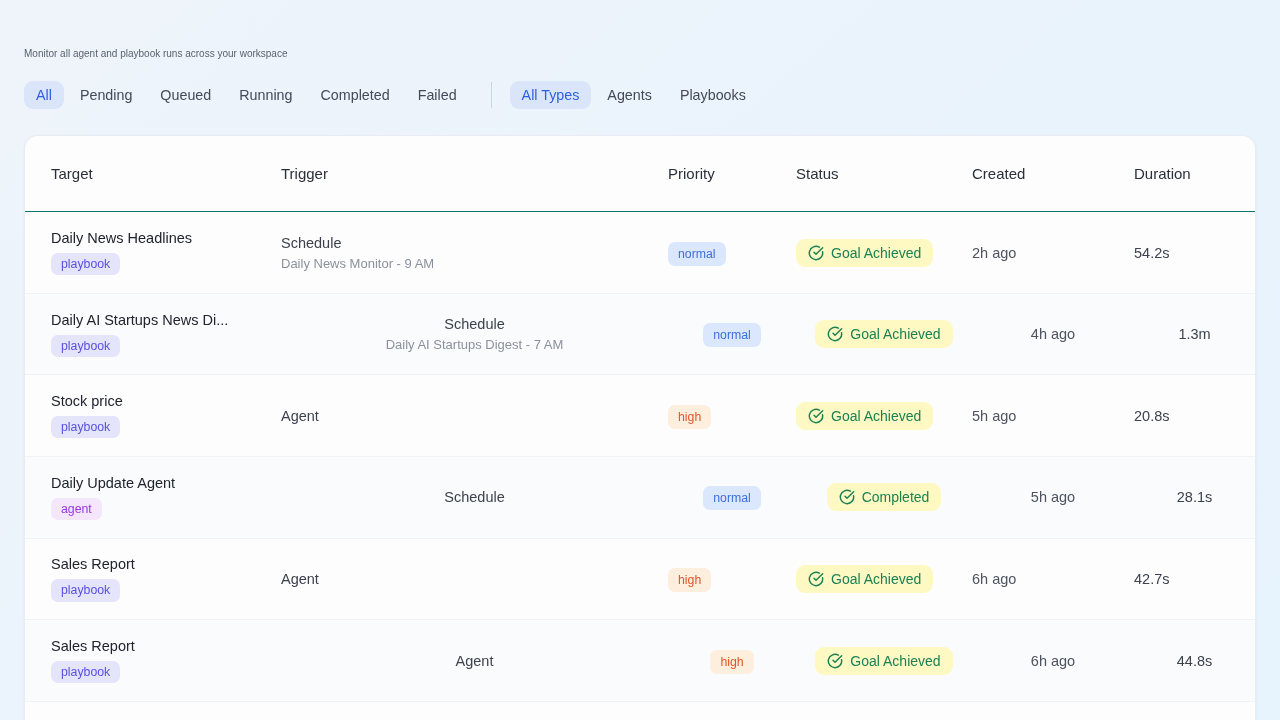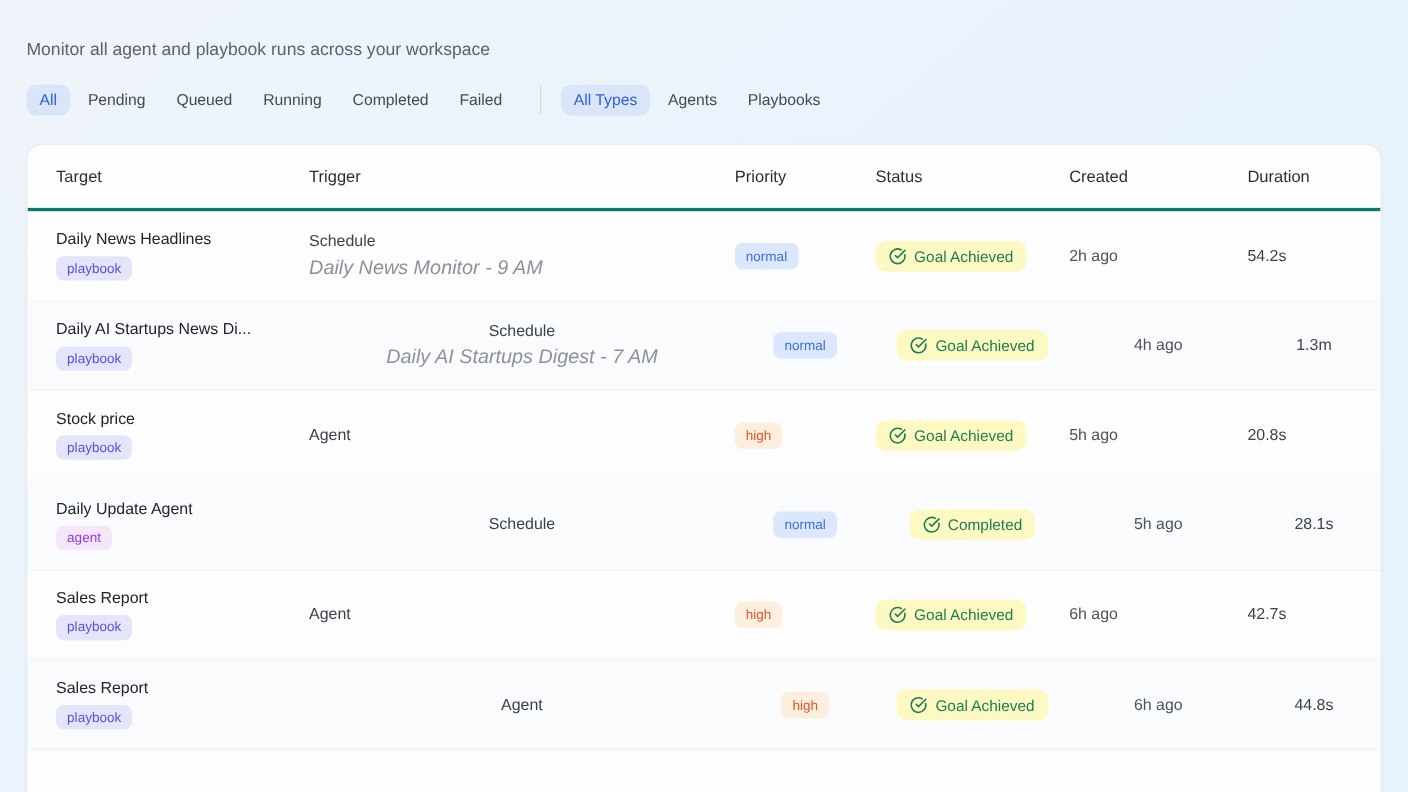--- a/index.html
+++ b/index.html
@@ -5,21 +5,21 @@
   * { margin:0; padding:0; box-sizing:border-box; }
   html,body { width:1280px; height:720px; overflow:hidden; }
   body {
     font-family:"Liberation Sans", sans-serif;
     background:linear-gradient(140deg,#eff4fa 0%, #eaf3fc 45%, #e7f3fd 100%);
     color:#20242e;
   }
   .page { padding:22px 24px 0 24px; height:100%; display:flex; flex-direction:column; }
 
   .page-title { font-size:24px; font-weight:700; color:#14171f; letter-spacing:.2px; }
-  .page-subtitle { margin-top:15px; font-size:16px; color:#5b626d; }
+  .page-subtitle { margin-top:26px; font-size:10px; color:#5b626d; }
 
   .filters { display:flex; align-items:center; margin-top:22px; gap:4px; }
   .pill {
     border:none; background:transparent; cursor:pointer;
     font-family:inherit; font-size:14.3px; color:#434956;
     padding:7px 12px; border-radius:9px; line-height:1;
   }
   .pill.active { background:#dbe5f9; color:#2c5fe2; }
   .filter-sep { width:1px; height:26px; background:#ccd5e2; margin:0 14px 0 18px; }
 
@@ -28,36 +28,36 @@
     background:#fdfdfe; border:1px solid #e9edf3; border-bottom:none;
     border-radius:14px 14px 0 0;
     box-shadow:0 1px 3px rgba(20,30,60,.05);
     overflow:hidden;
   }
   .grid-row {
     display:grid;
     grid-template-columns:230px 387px 128px 176px 162px 1fr;
     padding-left:26px; align-items:center;
   }
-  .thead { height:60px; border-bottom:3px solid #0f766e; }
+  .thead { height:76px; border-bottom:1px solid #0f766e; }
   .th { font-size:15px; color:#2a2f3a; font-weight:500; }
 
   .tr { height:81.6px; border-bottom:1px solid #f0f2f6; }
   .tr.alt { background:#fafbfc;text-align:center; }
 
   .td-target { display:flex; flex-direction:column; align-items:flex-start; gap:7px; }
   .target-name { font-size:14.5px; font-weight:500; color:#20242e; max-width:215px;
     white-space:nowrap; overflow:hidden; }
   .chip { font-size:12.3px; line-height:1; padding:5px 10px; border-radius:7px; }
   .chip.playbook { background:#e4e4fb; color:#5a50e0; }
   .chip.agent { background:#f4e7fc; color:#9c36e3; }
 
   .td-trigger { display:flex; flex-direction:column; gap:5px; }
   .trigger-main { font-size:14.5px; color:#3c424d; }
-  .trigger-detail { font-size:18px; color:#8b919c;font-style:italic; }
+  .trigger-detail { font-size:13px; color:#8b919c; }
 
   .chip-priority.normal { background:#dbe7fc; color:#3d6fdd; }
   .chip-priority.high { background:#fdeedd; color:#e0562b; }
 
   .status-badge {
     display:inline-flex; align-items:center; gap:7px;
     background:#fef9c3; color:#1b8054;
     font-size:14px; padding:6px 12px; border-radius:9px; line-height:1;
   }
   .status-badge svg { width:16px; height:16px; stroke:#1b8054; }

